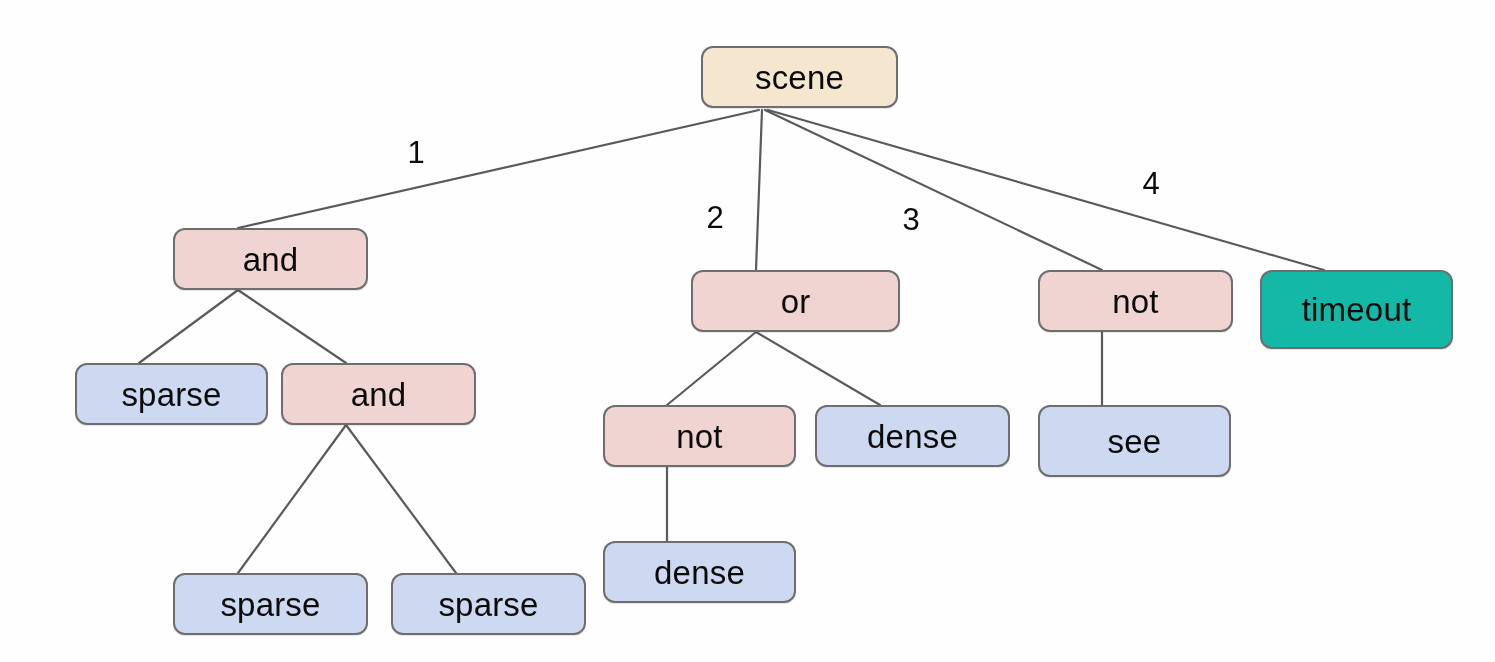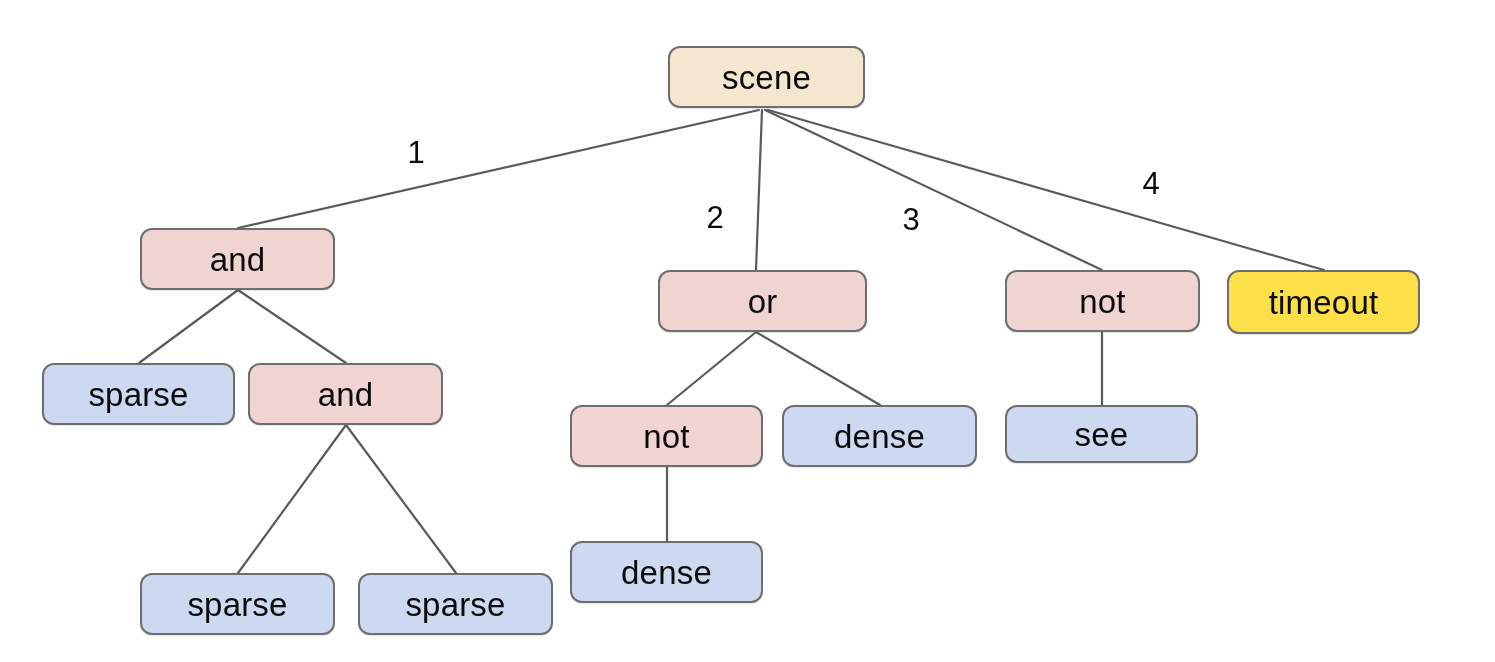--- a/index.html
+++ b/index.html
@@ -30,20 +30,21 @@
     border-radius: 12px;
     display: flex;
     align-items: center;
     justify-content: center;
     color: #0b0b0b;
     font-size: 33px;
     line-height: 1;
     letter-spacing: 0.2px;
     white-space: nowrap;
     box-shadow: 0 1px 1px rgba(0,0,0,0.10);
+    margin-left: 33px;
   }
   .node-label {
     pointer-events: none;
   }
   .edge-label {
     position: absolute;
     color: #0b0b0b;
     font-size: 31px;
     line-height: 1;
     transform: translate(-50%, -50%);
@@ -74,36 +75,36 @@
       </div>
       <div class="node" style="left: 140px; top: 228px; width: 195px; height: 62px; background: rgb(240, 212, 210); border-color: rgb(110, 110, 110); color: rgb(11, 11, 11);">
         <span class="node-label">and</span>
       </div>
       <div class="node" style="left: 658px; top: 270px; width: 209px; height: 62px; background: rgb(240, 212, 210); border-color: rgb(110, 110, 110); color: rgb(11, 11, 11);">
         <span class="node-label">or</span>
       </div>
       <div class="node" style="left: 1005px; top: 270px; width: 195px; height: 62px; background: rgb(240, 212, 210); border-color: rgb(110, 110, 110); color: rgb(11, 11, 11);">
         <span class="node-label">not</span>
       </div>
-      <div class="node" style="left: 1227px; top: 270px; width: 193px; height: 64px; background: #fde047; border-color: rgb(110, 110, 110); color: rgb(11, 11, 11); text-align: right;">
+      <div class="node" style="left: 1227px; top: 270px; width: 193px; height: 79px; background: #14b8a6; border-color: rgb(110, 110, 110); color: rgb(11, 11, 11); text-align: right;">
         <span class="node-label">timeout</span>
       </div>
       <div class="node" style="left: 42px; top: 363px; width: 193px; height: 62px; background: rgb(204, 217, 240); border-color: rgb(110, 110, 110); color: rgb(11, 11, 11);">
         <span class="node-label">sparse</span>
       </div>
       <div class="node" style="left: 248px; top: 363px; width: 195px; height: 62px; background: rgb(240, 212, 210); border-color: rgb(110, 110, 110); color: rgb(11, 11, 11);">
         <span class="node-label">and</span>
       </div>
       <div class="node" style="left: 570px; top: 405px; width: 193px; height: 62px; background: rgb(240, 212, 210); border-color: rgb(110, 110, 110); color: rgb(11, 11, 11);">
         <span class="node-label">not</span>
       </div>
       <div class="node" style="left: 782px; top: 405px; width: 195px; height: 62px; background: rgb(204, 217, 240); border-color: rgb(110, 110, 110); color: rgb(11, 11, 11);">
         <span class="node-label">dense</span>
       </div>
-      <div class="node" style="left: 1005px; top: 405px; width: 193px; height: 58px; background: rgb(204, 217, 240); border-color: rgb(110, 110, 110); color: rgb(11, 11, 11);">
+      <div class="node" style="left: 1005px; top: 405px; width: 193px; height: 72px; background: rgb(204, 217, 240); border-color: rgb(110, 110, 110); color: rgb(11, 11, 11);">
         <span class="node-label">see</span>
       </div>
       <div class="node" style="left: 570px; top: 541px; width: 193px; height: 62px; background: rgb(204, 217, 240); border-color: rgb(110, 110, 110); color: rgb(11, 11, 11);">
         <span class="node-label">dense</span>
       </div>
       <div class="node" style="left: 140px; top: 573px; width: 195px; height: 62px; background: rgb(204, 217, 240); border-color: rgb(110, 110, 110); color: rgb(11, 11, 11);">
         <span class="node-label">sparse</span>
       </div>
       <div class="node" style="left: 358px; top: 573px; width: 195px; height: 62px; background: rgb(204, 217, 240); border-color: rgb(110, 110, 110); color: rgb(11, 11, 11);">
         <span class="node-label">sparse</span>

